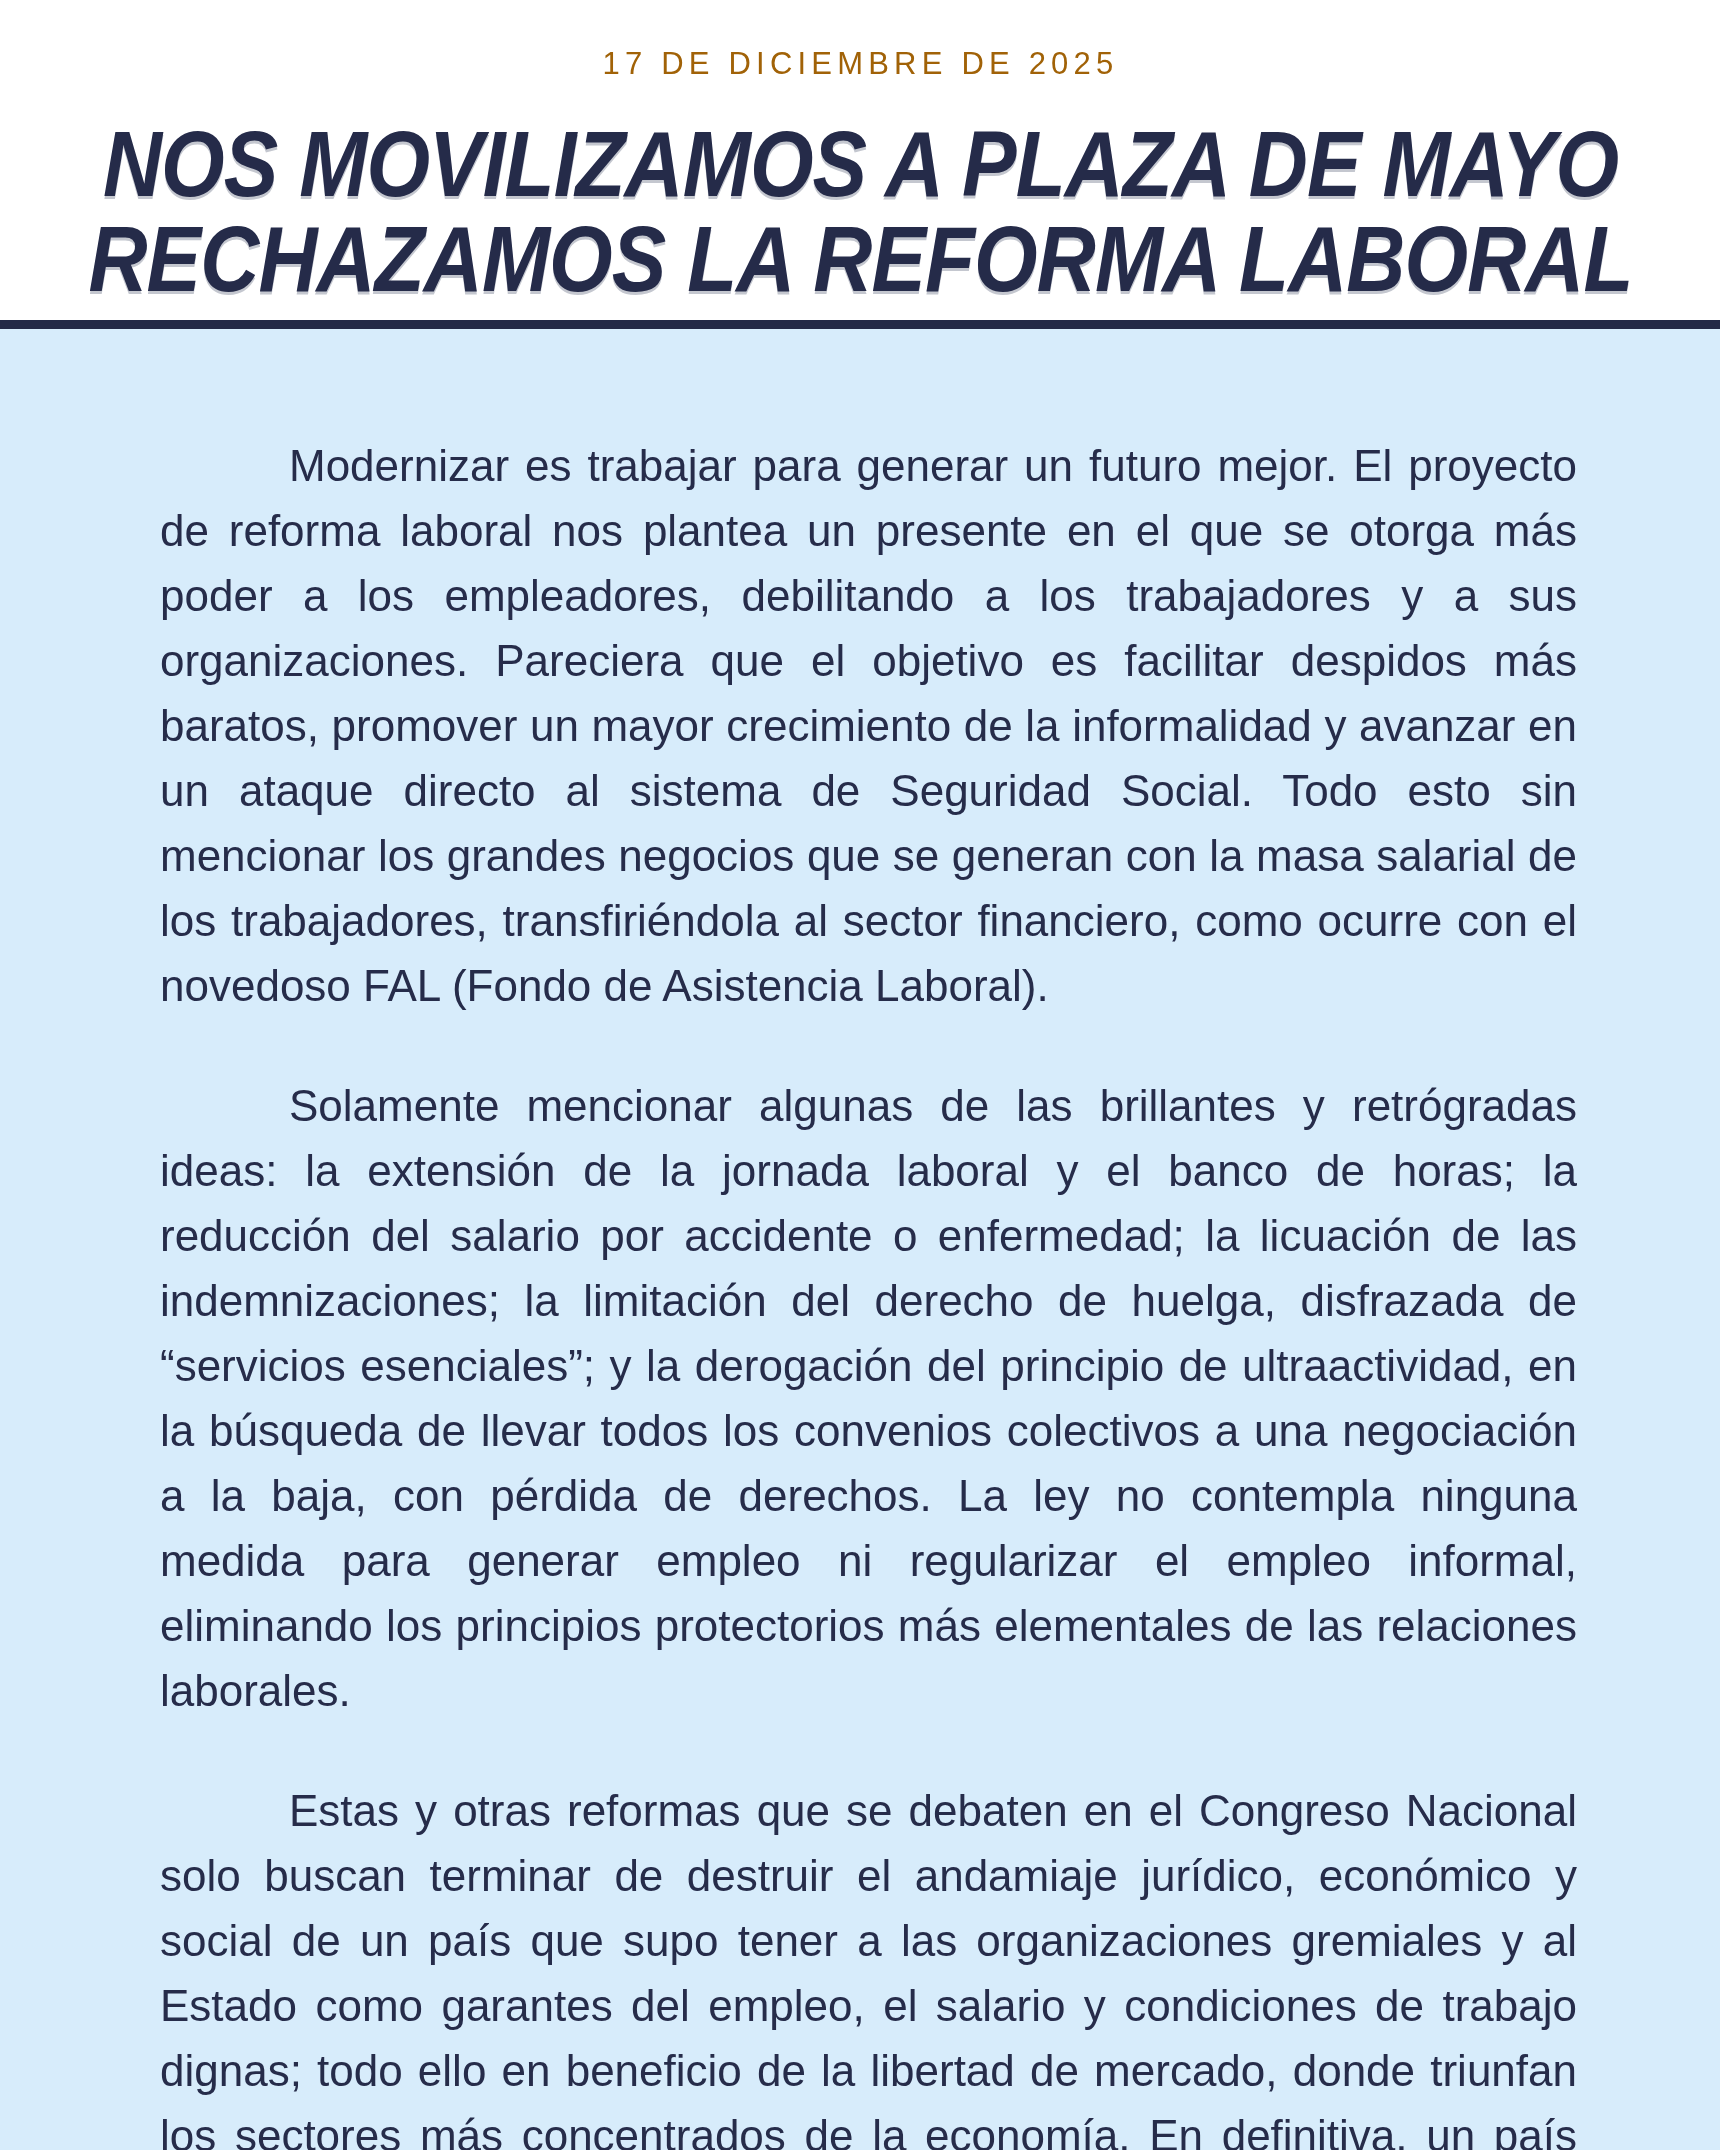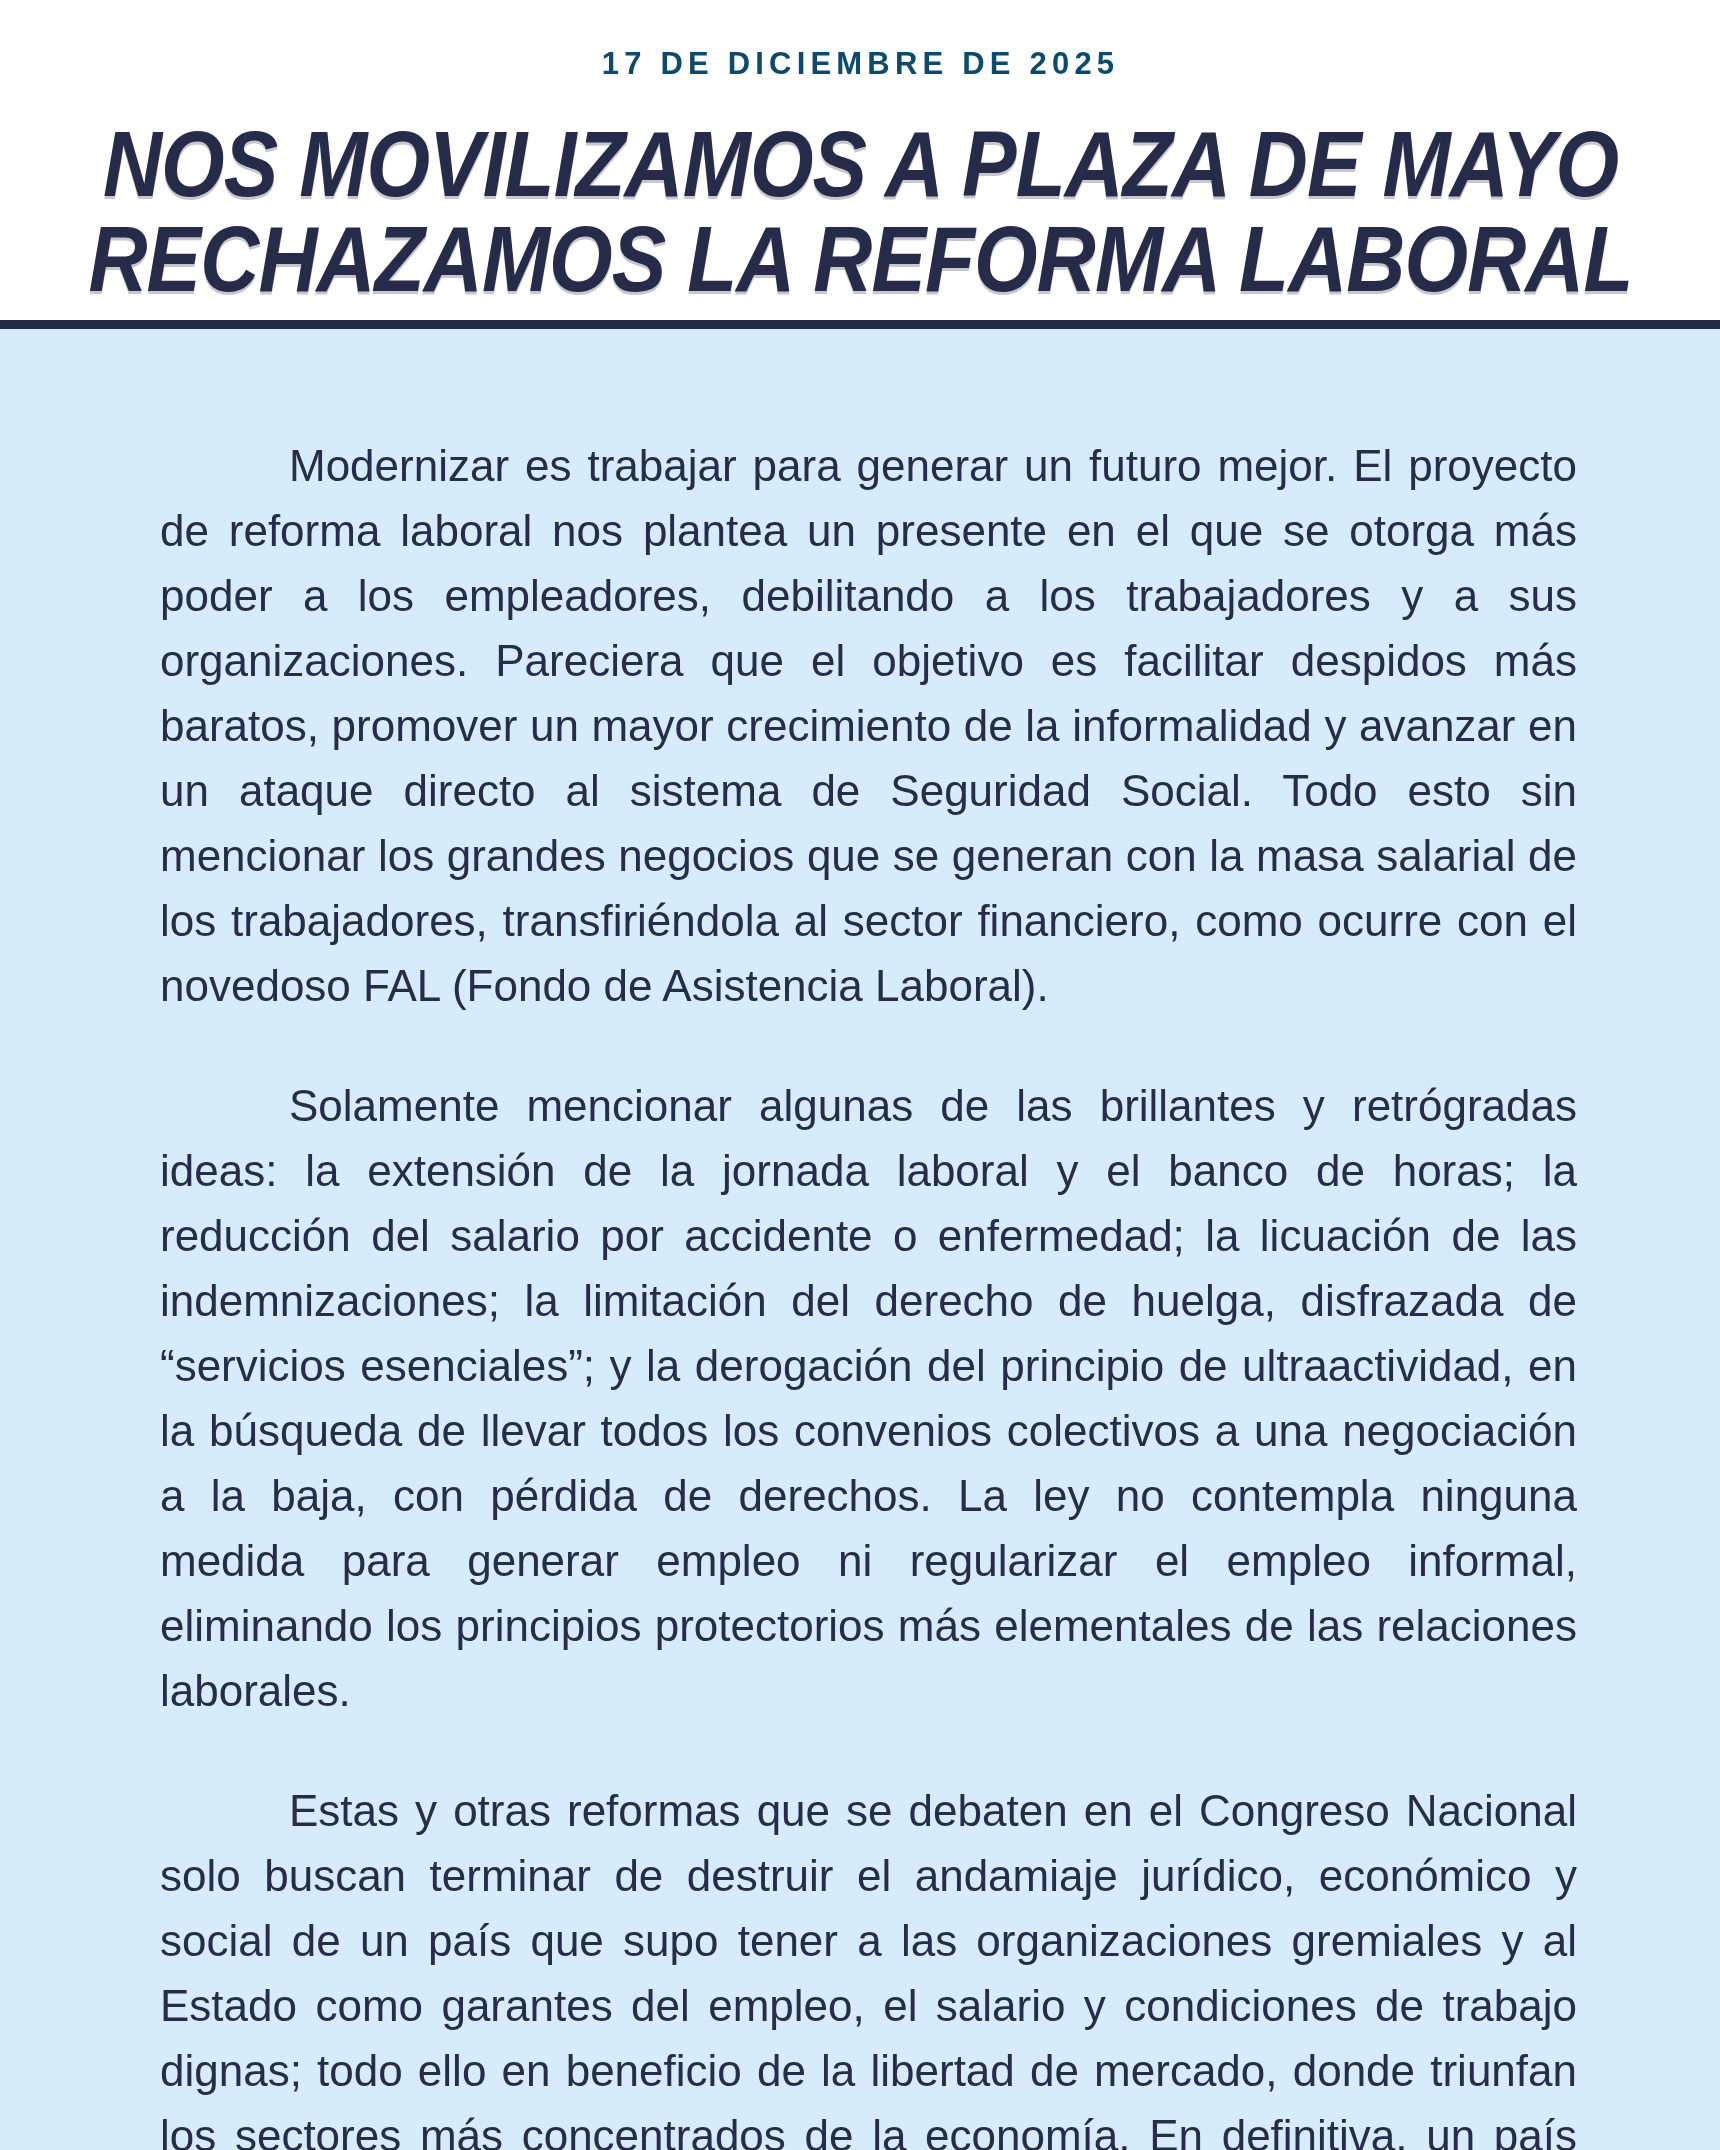--- a/index.html
+++ b/index.html
@@ -21,22 +21,22 @@
   .header {
     height: 320px;
     box-sizing: border-box;
     background: #ffffff;
     text-align: center;
     padding-top: 46px;
   }
   .date {
     font-size: 31px;
     letter-spacing: 5.2px;
-    color: #0c4a6e;
-    font-weight: 700;
+    color: #a16207;
+    font-weight: 400;
   }
   .title {
     margin-top: 34px;
     transform: scale(0.95, 1.08);
     transform-origin: 50% 0%;
   }
   .title-line {
     font-size: 86px;
     line-height: 88px;
     font-style: italic;

